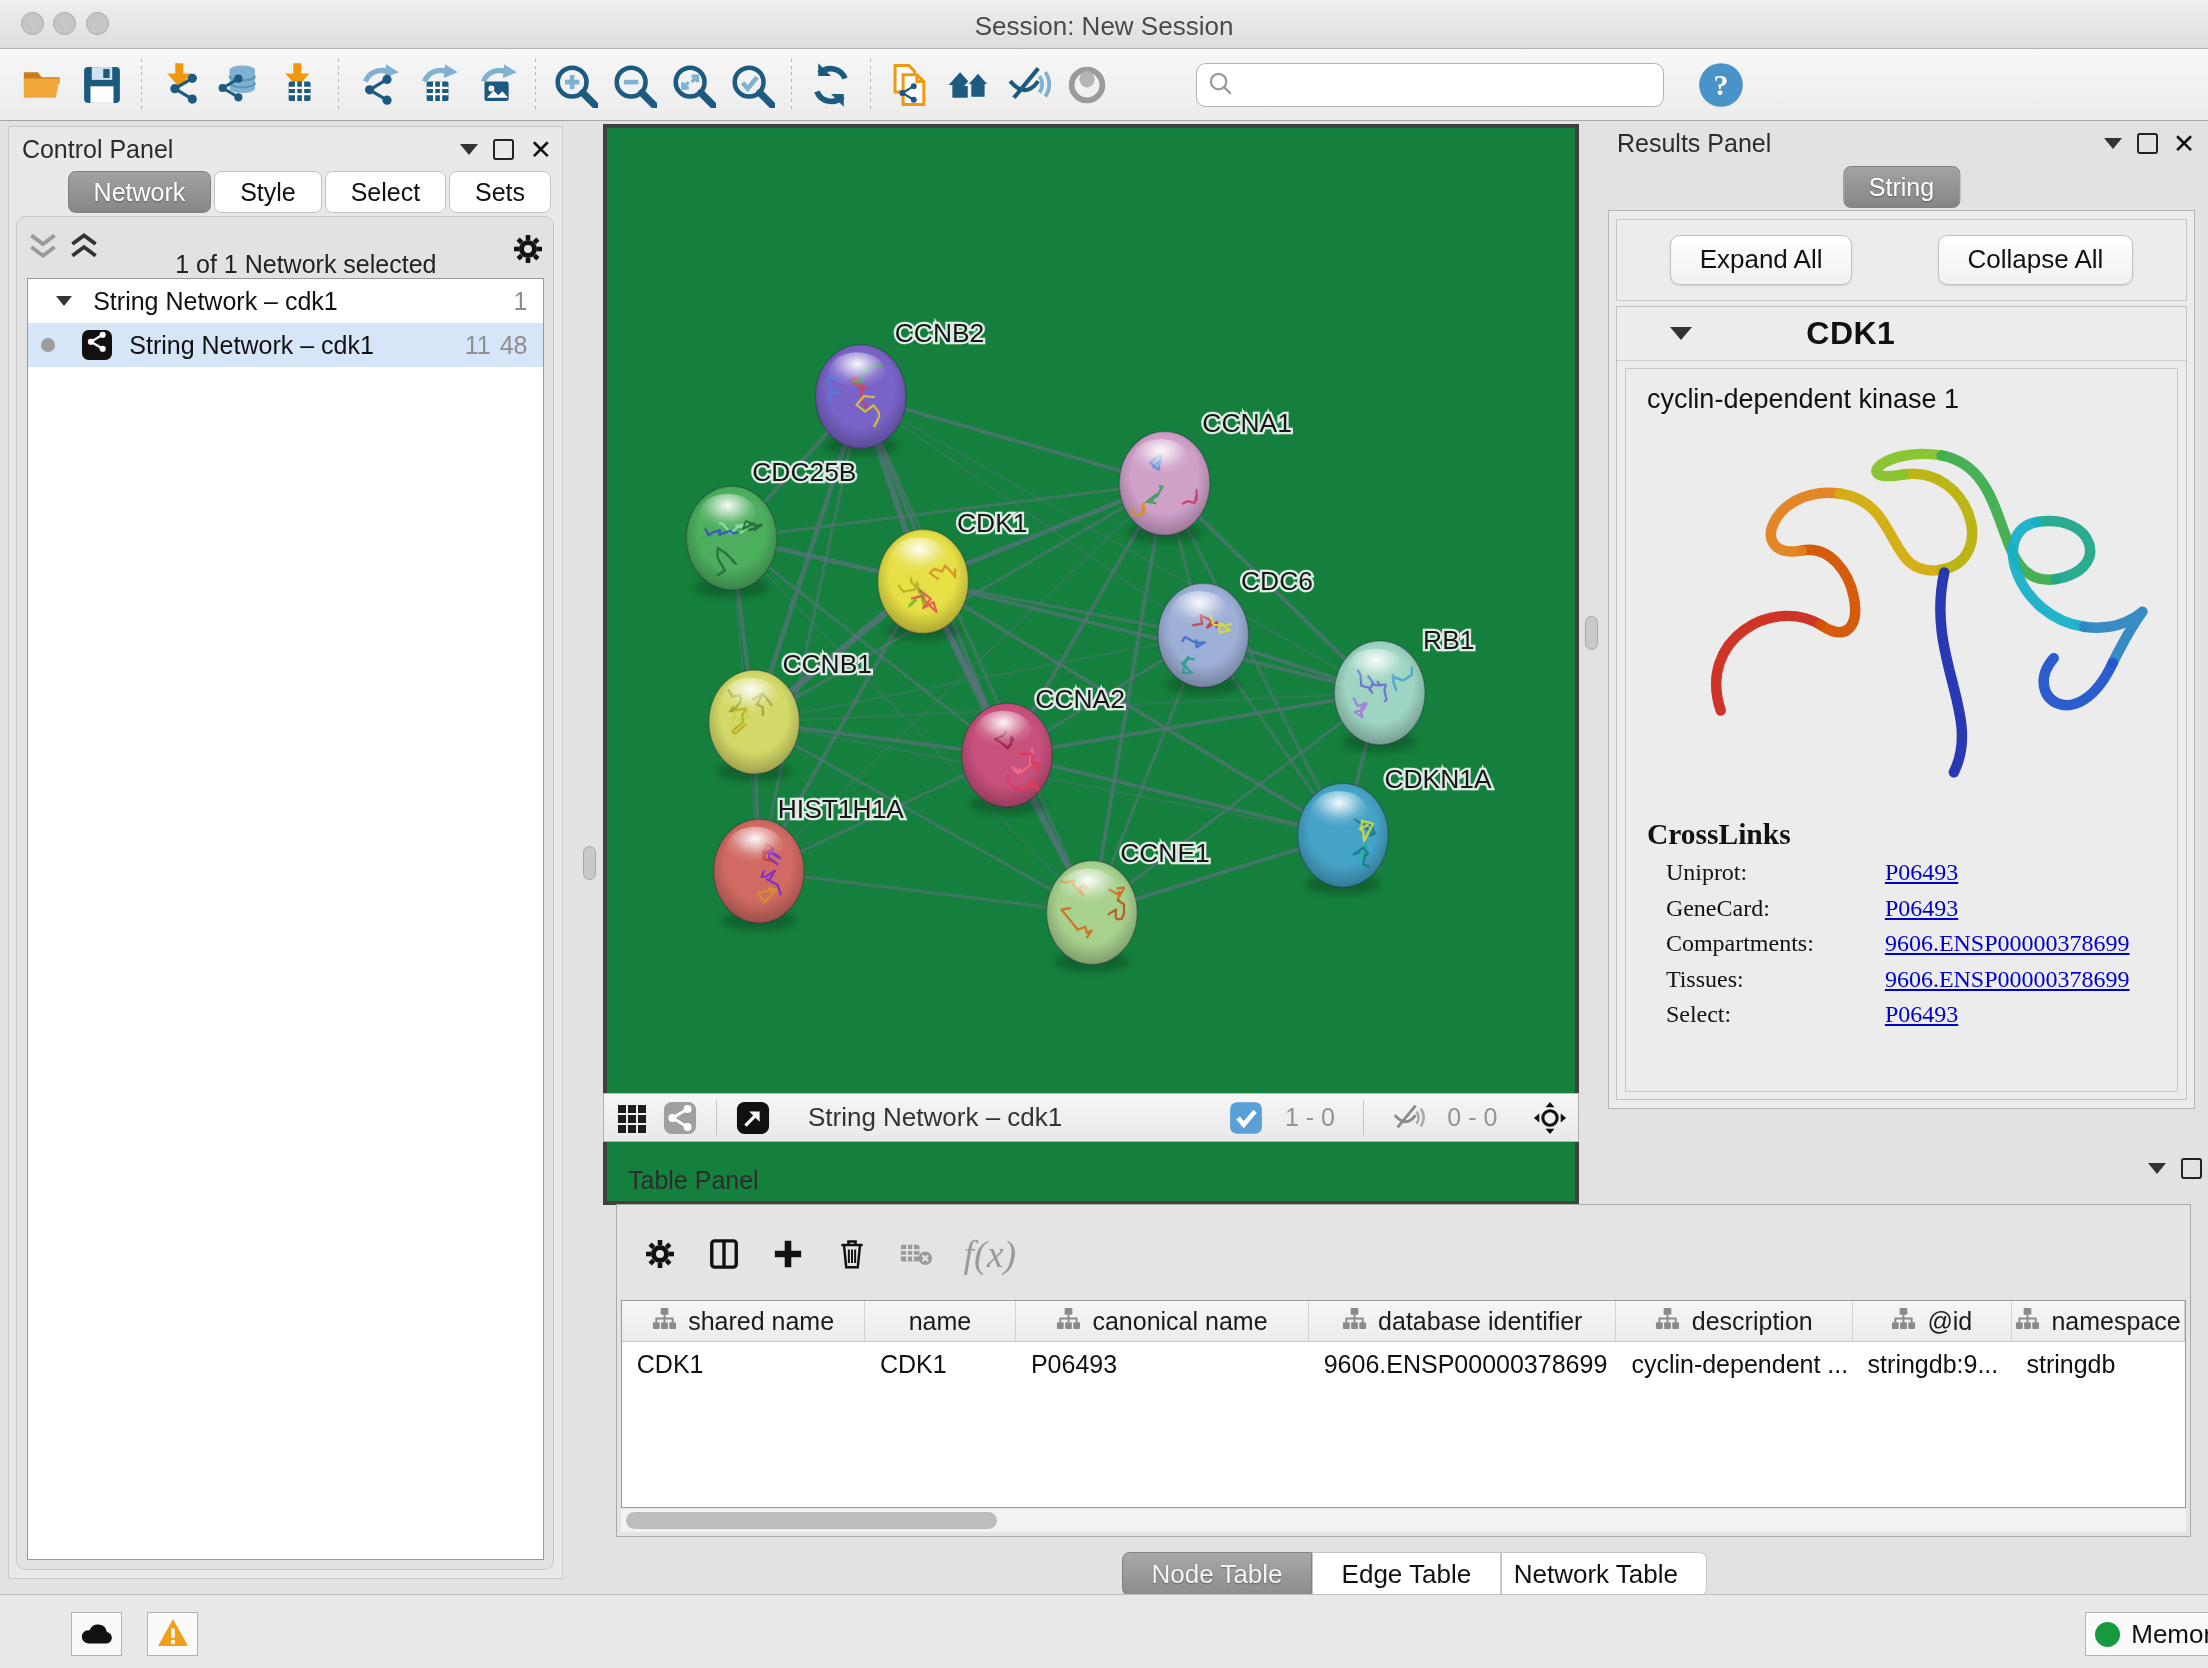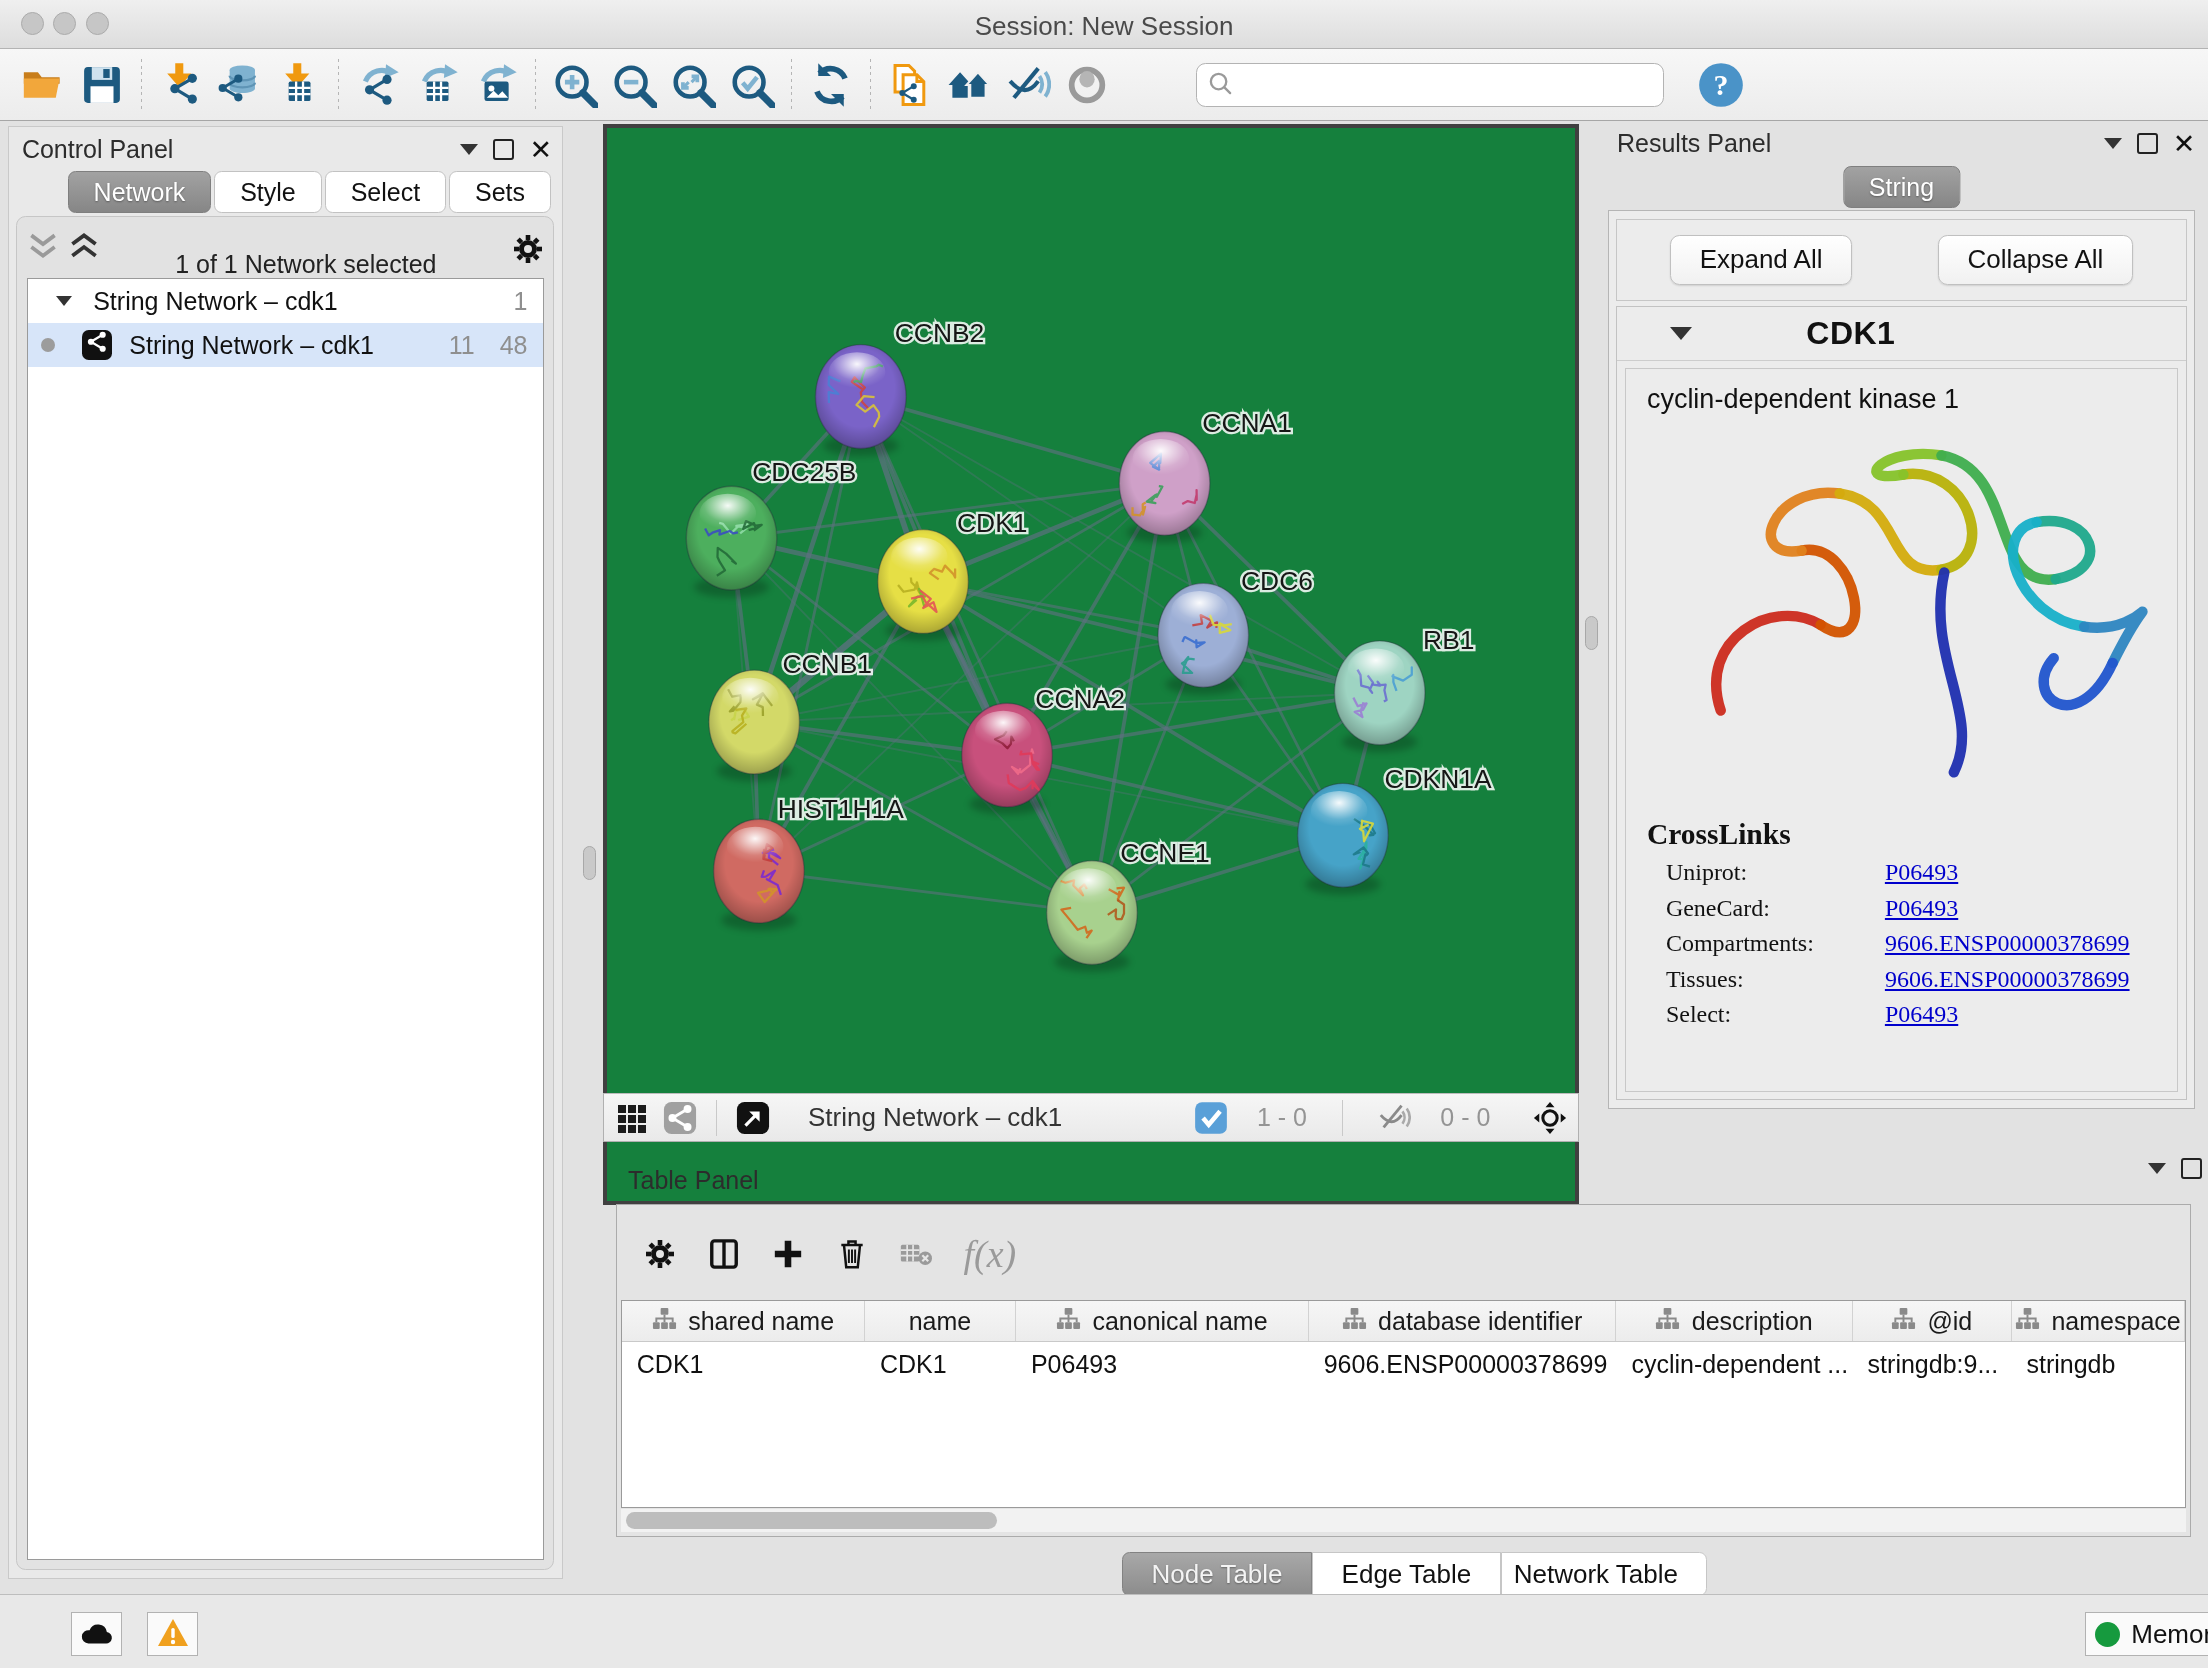--- a/index.html
+++ b/index.html
@@ -53,21 +53,21 @@
 
   
   .netview{left:603px;top:124px;width:976px;height:1081px;background:#15803d;border:4px solid #404040;box-sizing:border-box;}
   .netview svg{width:100%;height:100%;display:block;}
   .netfooter{left:603px;top:1093px;width:976px;height:49px;background:linear-gradient(#f6f6f6,#e9e9e9);
     border:1px solid #b0b0b0;border-top:1px solid #bcbcbc;display:flex;align-items:center;box-sizing:border-box;padding:0 11.4px;gap:13.3px;}
   .nf-icon svg{display:block;}
   .nf-sep{width:1px;height:36px;background:#c9c9c9;margin:0 5.7px;}
   .nf-title{font-size:26px;color:#333;margin-left:25px;}
   .nf-count{font-size:25px;color:#949494;}
-  .nf-right{margin-left:auto;display:flex;align-items:center;gap:29px;}
+  .nf-right{margin-left:auto;display:flex;align-items:center;gap:22px;}
 
   .split-pill{background:#c9c9c9;border:1px solid #a8a8a8;border-radius:7.6px;}
   .split-dot{width:15px;height:15px;border-radius:50%;background:#d2d2d2;border:1px solid #b0b0b0;}
 
   
   .results{left:1602px;top:126px;width:599px;height:1025px;}
   .rp-header{position:absolute;left:15px;top:0;right:5.7px;height:34px;display:flex;justify-content:space-between;align-items:center;}
   .rp-tab{position:absolute;top:40px;left:50%;transform:translateX(-50%);}
   .rp-box{position:absolute;left:5.7px;top:84px;right:5.7px;bottom:42px;background:#ececec;border:1px solid #b5b5b5;}
   .rp-buttons{position:absolute;left:7.6px;top:7.6px;right:7.6px;height:80px;border:1px solid #c6c6c6;display:flex;align-items:center;justify-content:center;gap:86px;}
@@ -351,21 +351,21 @@
                   <g transform="scale(0.94)">
                     <circle cx="7" cy="16" r="4.2" fill="#fff"></circle>
                     <circle cx="23" cy="6.5" r="4.2" fill="#fff"></circle>
                     <circle cx="23" cy="25.5" r="4.2" fill="#fff"></circle>
                     <path d="M7 16 23 6.5M7 16 23 25.5" stroke="#fff" stroke-width="3" fill="none"></path>
                   </g>
                 </svg></span>
             </span>
           <span>String Network – cdk1</span>
           <span class="count">11</span>
-          <span class="count" style="margin-left:25px;">48</span>
+          <span class="count" style="margin-left:9px;">48</span>
         </div>
       </div>
     </div>
   </div>
 
   <div class="abs split-pill" style="left:583px;top:846px;width:11.4px;height:32px;"></div>
   <div class="abs split-pill" style="left:1585px;top:616px;width:11.4px;height:32px;"></div>
   <div class="abs split-dot" style="left:1394px;top:1147px;"></div>
 
   <div class="abs netview">

